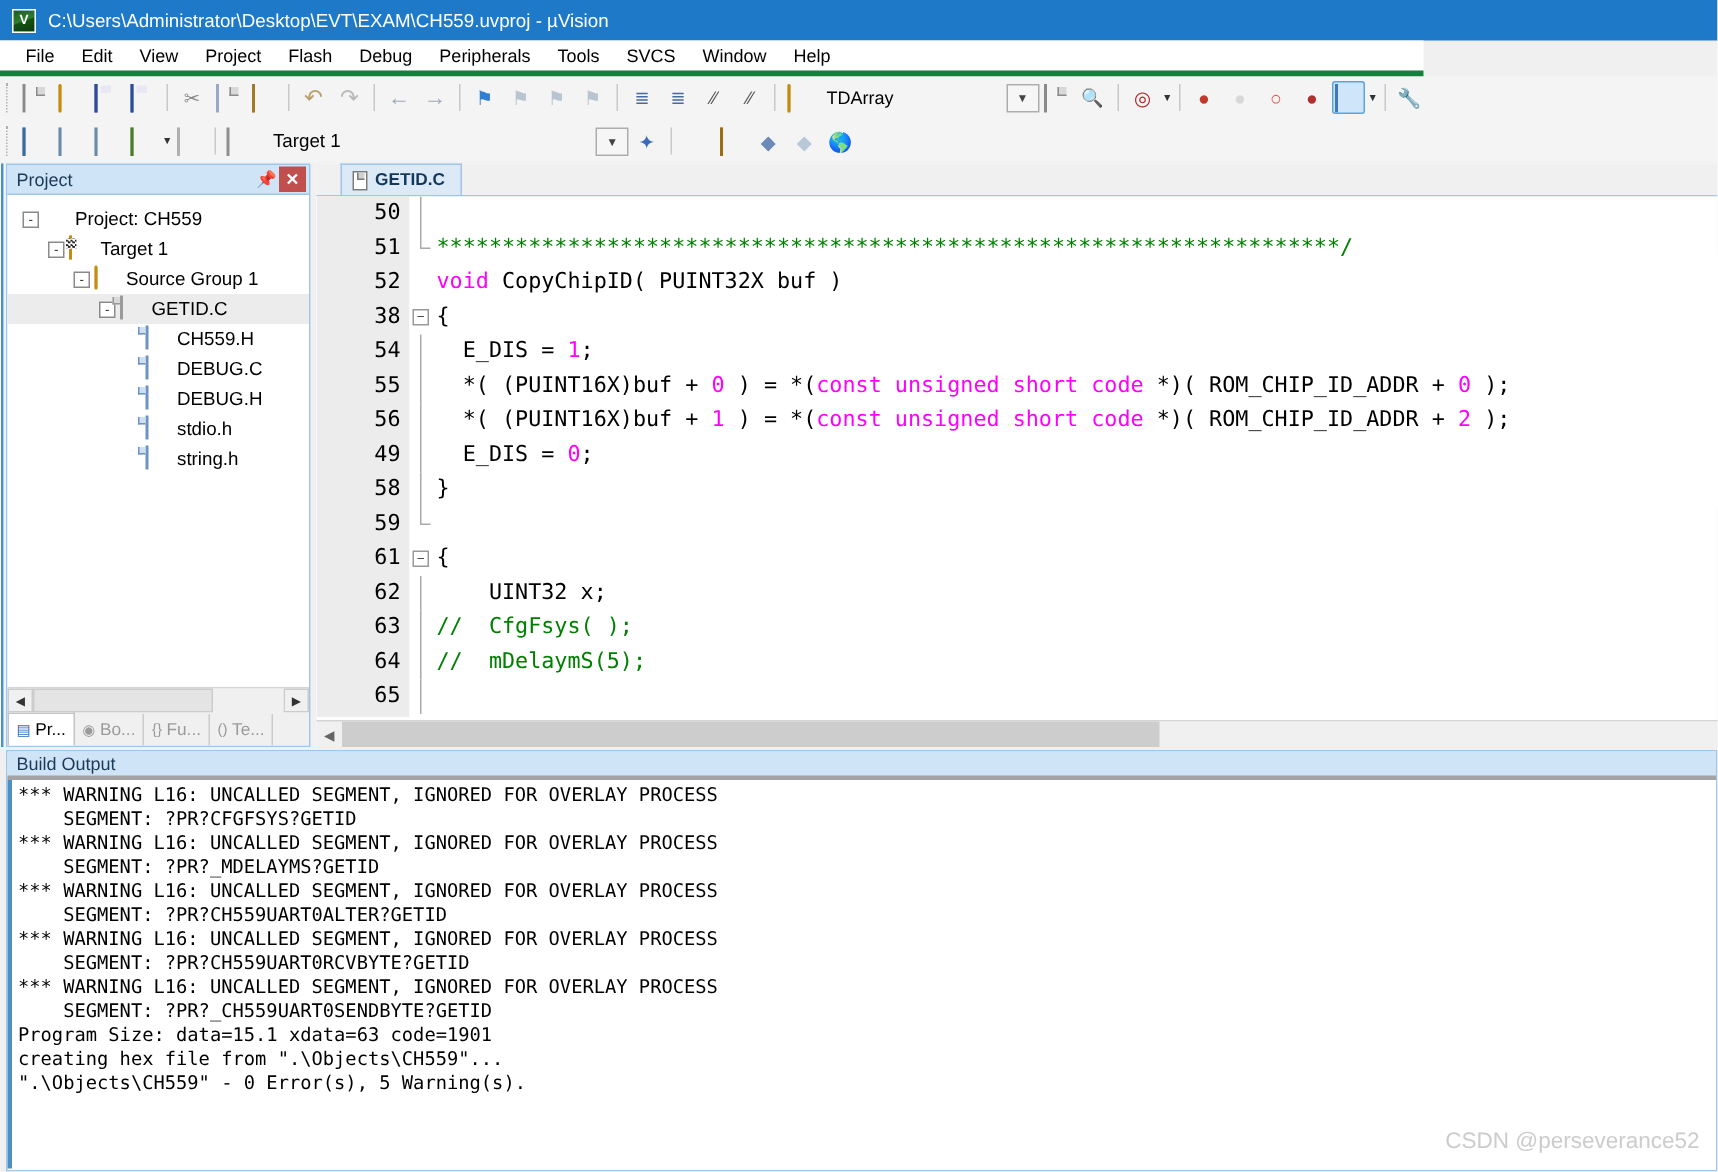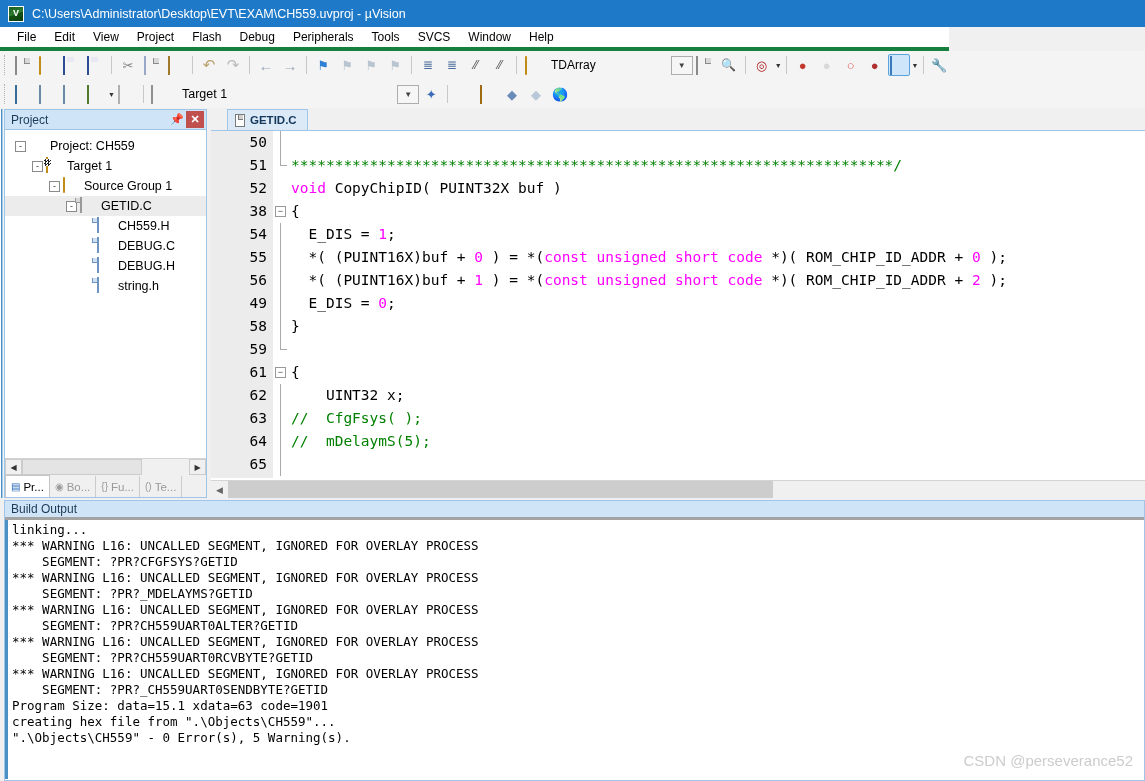--- a/index.html
+++ b/index.html
@@ -581,20 +581,26 @@
           <span class="tspacer" style="width: 78px;"></span>
           <span style="width: 14px; flex: 0 0 auto;"></span>
           <span class="ticon"><span class="ticon-file"></span></span>
           <span>DEBUG.C</span>
         </div>
         <div class="tnode">
           <span class="tspacer" style="width: 78px;"></span>
           <span style="width: 14px; flex: 0 0 auto;"></span>
           <span class="ticon"><span class="ticon-file"></span></span>
           <span>DEBUG.H</span>
+        </div>
+        <div class="tnode">
+          <span class="tspacer" style="width: 78px;"></span>
+          <span style="width: 14px; flex: 0 0 auto;"></span>
+          <span class="ticon"><span class="ticon-file"></span></span>
+          <span>stdio.h</span>
         </div>
         <div class="tnode">
           <span class="tspacer" style="width: 78px;"></span>
           <span style="width: 14px; flex: 0 0 auto;"></span>
           <span class="ticon"><span class="ticon-file"></span></span>
           <span>string.h</span>
         </div>
       </div>
     <div class="hscroll">
       <div class="hs-arrow">◀</div>
@@ -657,21 +663,20 @@
           <div class="eh-thumb"></div>
         </div>
     </div>
   </div>
 
   <div class="build-panel">
     <div class="build-header">
       <span>Build Output</span>
     </div>
     <div class="build-body" id="buildbody">
-        <div class="bline">linking...</div>
         <div class="bline">*** WARNING L16: UNCALLED SEGMENT, IGNORED FOR OVERLAY PROCESS</div>
         <div class="bline">    SEGMENT: ?PR?CFGFSYS?GETID</div>
         <div class="bline">*** WARNING L16: UNCALLED SEGMENT, IGNORED FOR OVERLAY PROCESS</div>
         <div class="bline">    SEGMENT: ?PR?_MDELAYMS?GETID</div>
         <div class="bline">*** WARNING L16: UNCALLED SEGMENT, IGNORED FOR OVERLAY PROCESS</div>
         <div class="bline">    SEGMENT: ?PR?CH559UART0ALTER?GETID</div>
         <div class="bline">*** WARNING L16: UNCALLED SEGMENT, IGNORED FOR OVERLAY PROCESS</div>
         <div class="bline">    SEGMENT: ?PR?CH559UART0RCVBYTE?GETID</div>
         <div class="bline">*** WARNING L16: UNCALLED SEGMENT, IGNORED FOR OVERLAY PROCESS</div>
         <div class="bline">    SEGMENT: ?PR?_CH559UART0SENDBYTE?GETID</div>

